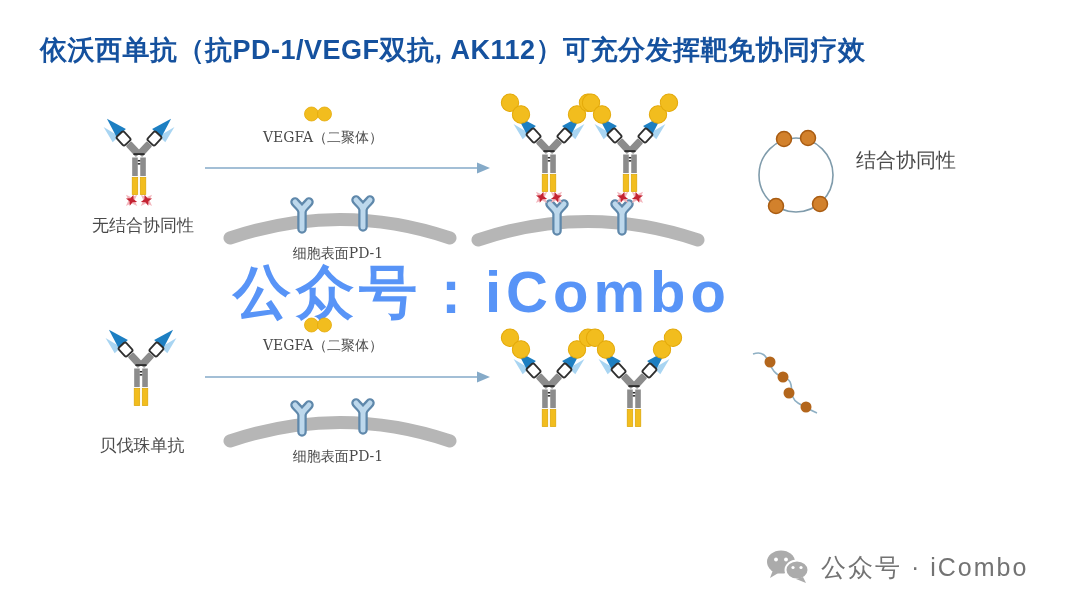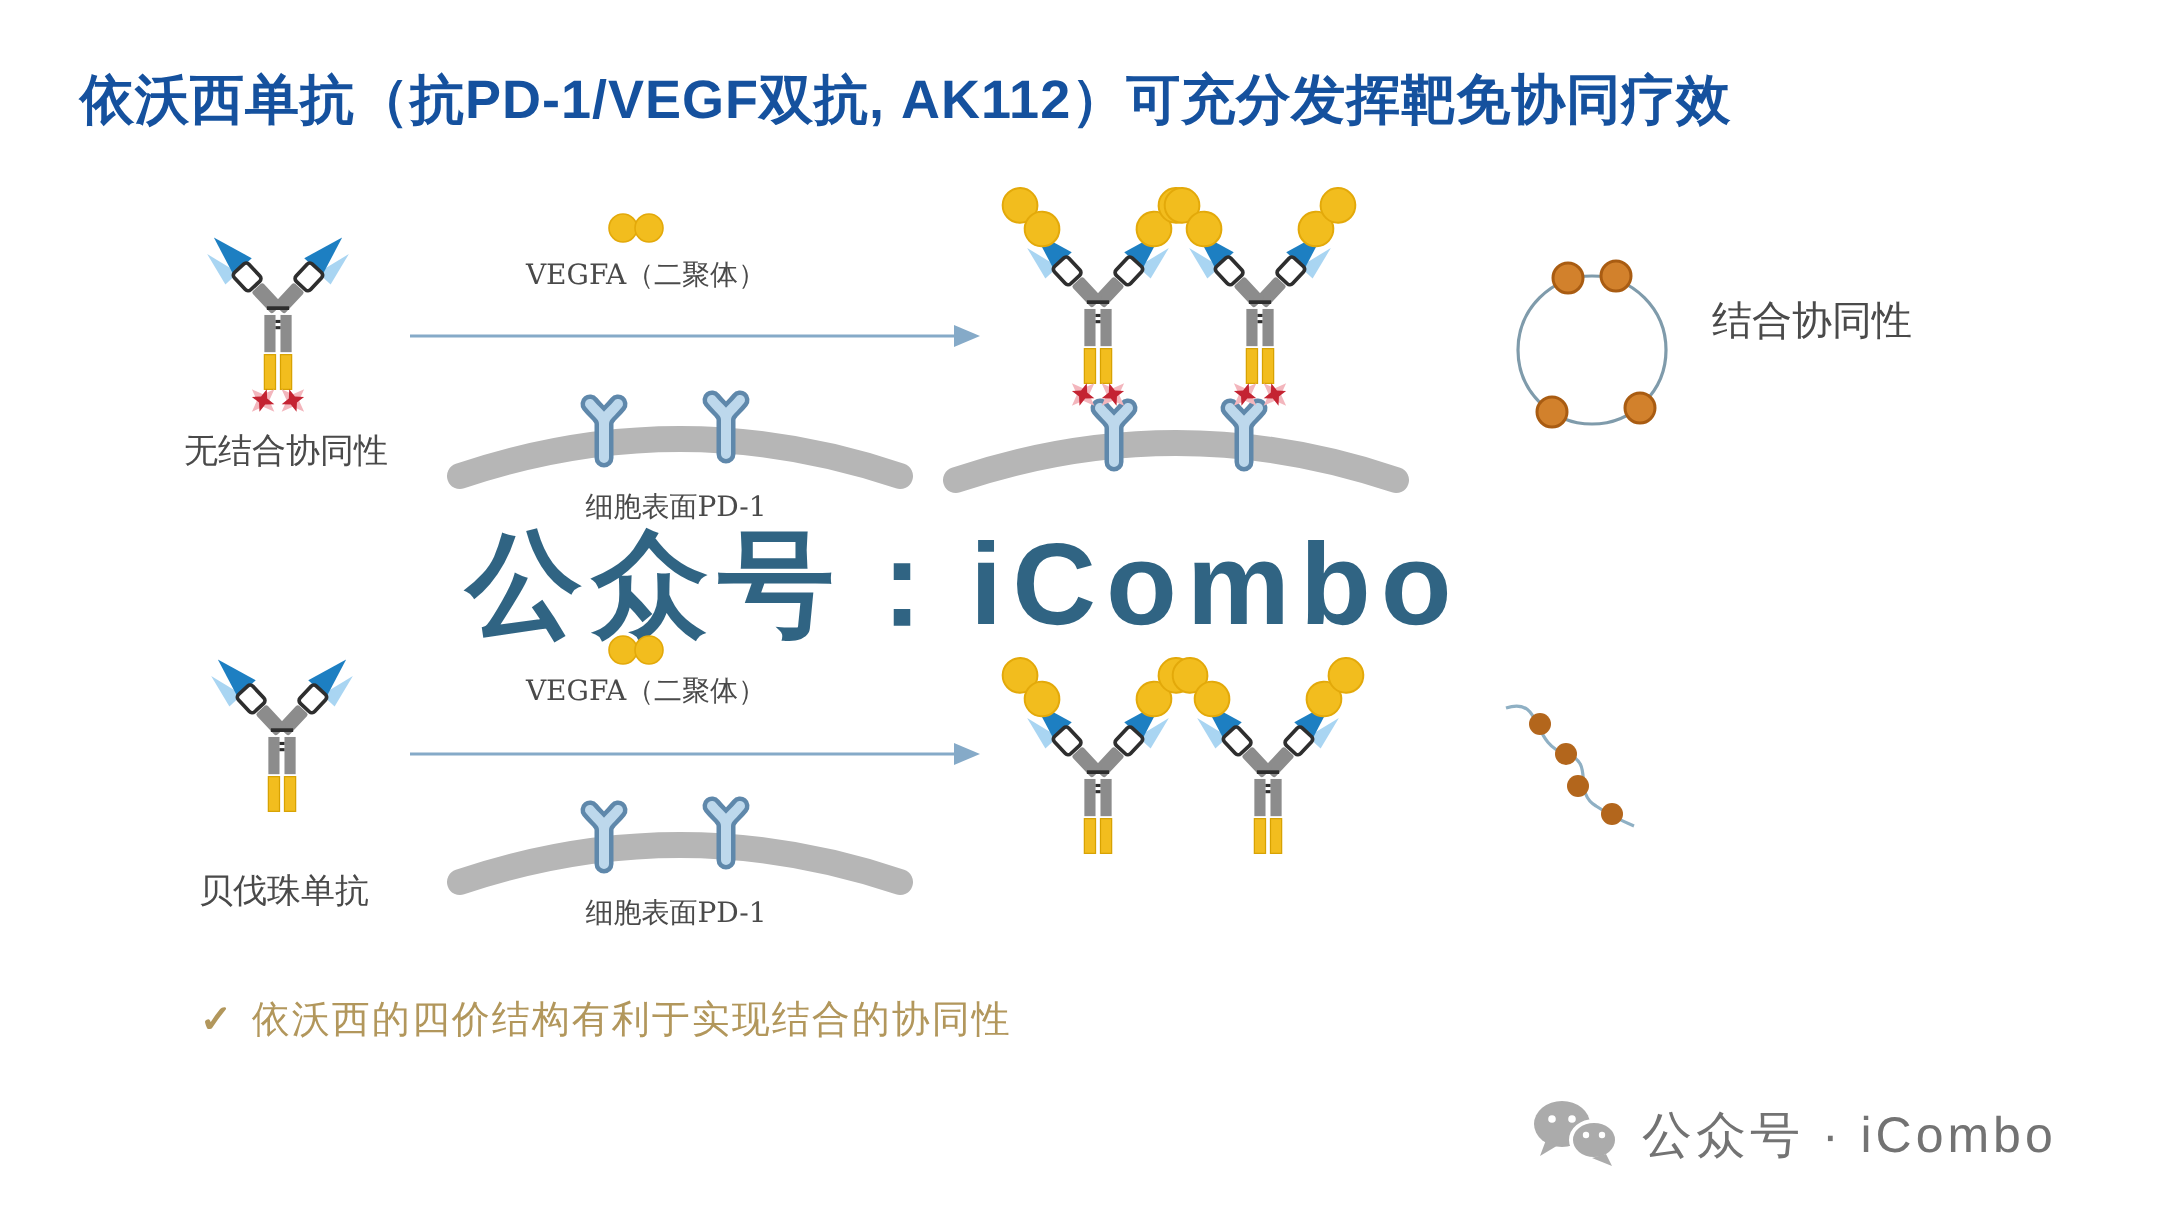--- a/index.html
+++ b/index.html
@@ -1,21 +1,21 @@
 <!DOCTYPE html>
 <html><head>
 <meta charset="utf-8">
 <style>
   html,body{margin:0;padding:0;background:#ffffff;}
   .slide{position:relative;width:1080px;height:608px;background:#ffffff;overflow:hidden;
          font-family:"Liberation Sans",sans-serif;}
   .title{position:absolute;left:40px;top:32px;font-size:27px;font-weight:700;
          color:#15519e;letter-spacing:0.5px;font-family:"Liberation Sans",sans-serif;}
   .watermark{position:absolute;left:233px;top:254px;font-size:58px;font-weight:700;
-         color:#0c4a6e;letter-spacing:5px;opacity:0.85;white-space:nowrap;z-index:1;
+         color:#3b82f6;letter-spacing:5px;opacity:0.85;white-space:nowrap;z-index:1;
          font-family:"Liberation Sans",sans-serif;}
   .diagram{position:absolute;left:0;top:0;z-index:2;}
   .lbl{position:absolute;z-index:3;color:#4a4a4a;font-family:"DejaVu Serif",serif;
        white-space:nowrap;}
   .lbl.center{text-align:center;}
   .ab-lbl{font-size:17px;}
   .sm-lbl{font-size:14px;}
   .res-lbl{font-size:20px;}
   .note{position:absolute;left:100px;top:497px;z-index:3;font-size:19px;color:#b2975c;
         font-family:"DejaVu Serif",serif;letter-spacing:1px;}
@@ -158,23 +158,20 @@
 
   <div class="lbl ab-lbl center" style="left:92px;top:214px;width:100px;">无结合协同性</div>
   <div class="lbl sm-lbl center" style="left:248px;top:129px;width:150px;">VEGFA（二聚体）</div>
   <div class="lbl sm-lbl center" style="left:268px;top:245px;width:140px;">细胞表面PD-1</div>
   <div class="lbl res-lbl" style="left:856px;top:147px;">结合协同性</div>
 
   <div class="lbl ab-lbl center" style="left:92px;top:406px;width:100px;margin-top:28px;">贝伐珠单抗</div>
   <div class="lbl sm-lbl center" style="left:248px;top:337px;width:150px;">VEGFA（二聚体）</div>
   <div class="lbl sm-lbl center" style="left:268px;top:448px;width:140px;">细胞表面PD-1</div>
 
-  <div class="note">
-    <span class="chk">✓</span><span>依沃西的四价结构有利于实现结合的协同性</span>
-  </div>
 
   <div class="footer">
     <svg width="46" height="36" viewBox="0 0 46 36">
       <ellipse cx="16" cy="13" rx="14" ry="11.5" fill="#ababab"></ellipse>
       <path d="M8 21 L5 29 L15 23 Z" fill="#ababab"></path>
       <circle cx="11" cy="10.5" r="1.9" fill="#ffffff"></circle>
       <circle cx="21" cy="10.5" r="1.9" fill="#ffffff"></circle>
       <ellipse cx="32" cy="21" rx="11.5" ry="9.5" fill="#ababab" stroke="#ffffff" stroke-width="2"></ellipse>
       <path d="M38 28 L41 34 L31 30 Z" fill="#ababab"></path>
       <circle cx="28" cy="18.5" r="1.6" fill="#ffffff"></circle>

